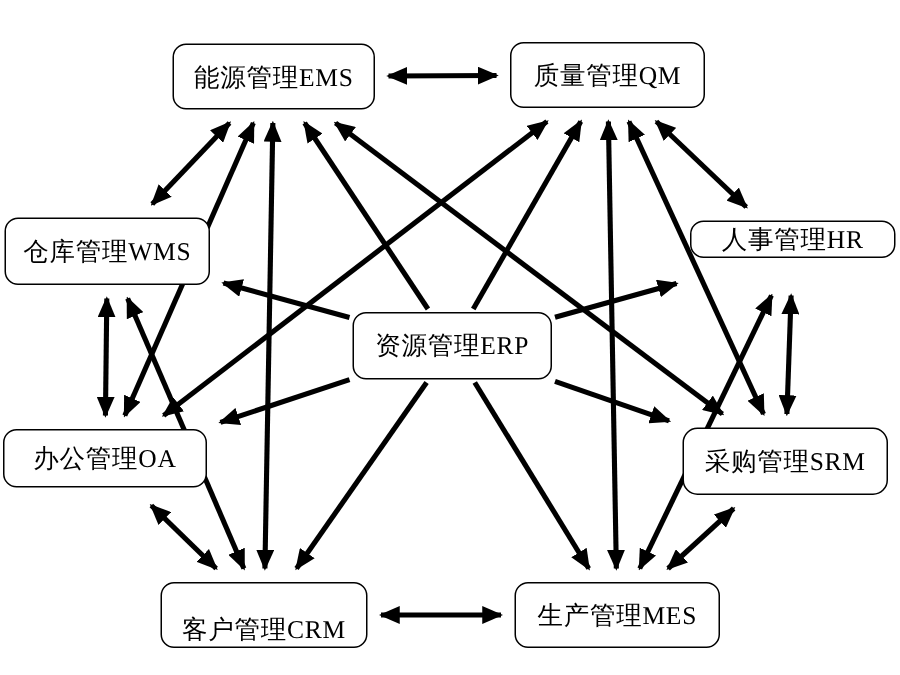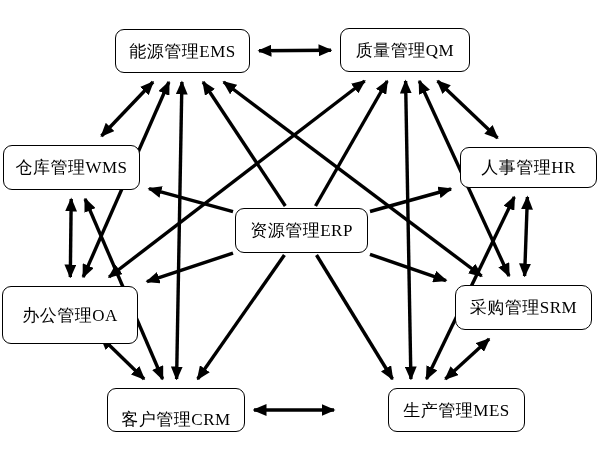--- a/index.html
+++ b/index.html
@@ -69,32 +69,32 @@
   <div id="node-layer">
       <div class="node-box" style="left: 115px; top: 29px; width: 135px; height: 44px; text-align: right;">
         <span class="node-label">能源管理EMS</span>
       </div>
       <div class="node-box" style="left: 340px; top: 28px; width: 130px; height: 44px; justify-content: center;">
         <span class="node-label">质量管理QM</span>
       </div>
       <div class="node-box" style="left: 3px; top: 145px; width: 137px; height: 45px;">
         <span class="node-label">仓库管理WMS</span>
       </div>
-      <div class="node-box" style="left: 460px; top: 147px; width: 137px; height: 41px;">
+      <div class="node-box" style="left: 460px; top: 147px; width: 137px; height: 25px;">
         <span class="node-label">人事管理HR</span>
       </div>
       <div class="node-box" style="left: 235px; top: 208px; width: 133px; height: 45px; justify-content: center;">
         <span class="node-label">资源管理ERP</span>
       </div>
-      <div class="node-box" style="left: 2px; top: 286px; width: 136px; height: 58px;">
+      <div class="node-box" style="left: 2px; top: 286px; width: 136px; height: 39px;">
         <span class="node-label">办公管理OA</span>
       </div>
       <div class="node-box" style="left: 455px; top: 285px; width: 137px; height: 45px; border-radius: 10px;">
         <span class="node-label">采购管理SRM</span>
       </div>
       <div class="node-box" style="left: 107px; top: 388px; width: 138px; height: 44px; align-items: flex-end;">
         <span class="node-label">客户管理CRM</span>
       </div>
-      <div class="node-box" style="left: 343px; top: 388px; width: 137px; height: 44px; margin-left: 45px;">
+      <div class="node-box" style="left: 343px; top: 388px; width: 137px; height: 44px;">
         <span class="node-label">生产管理MES</span>
       </div>
     </div>
 </div>
 
 </body></html>

